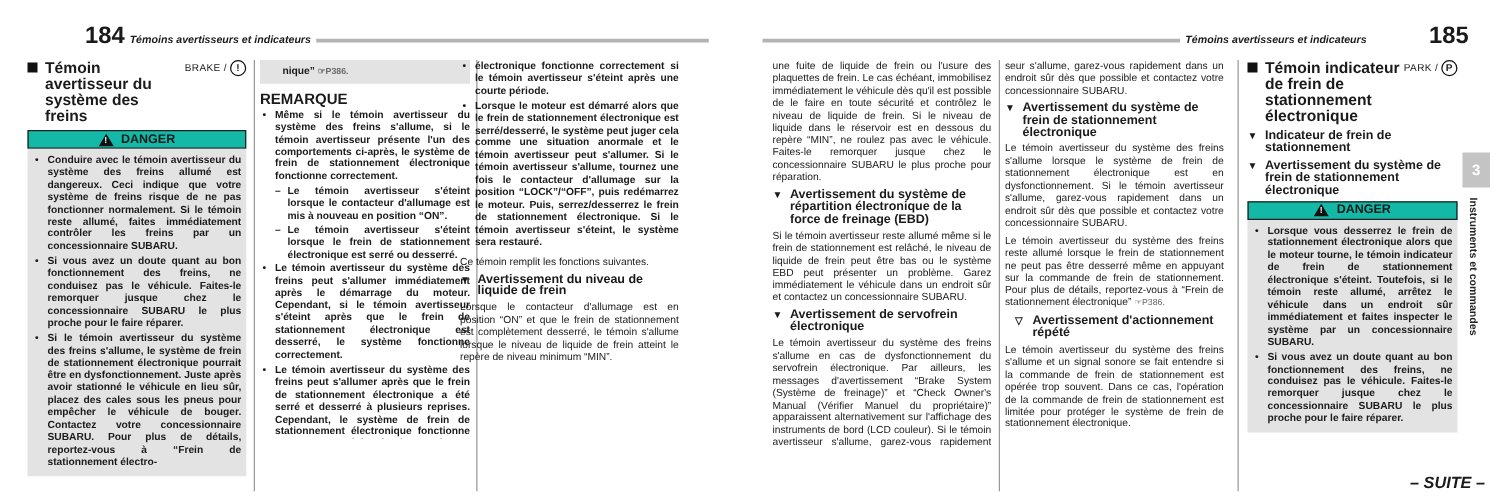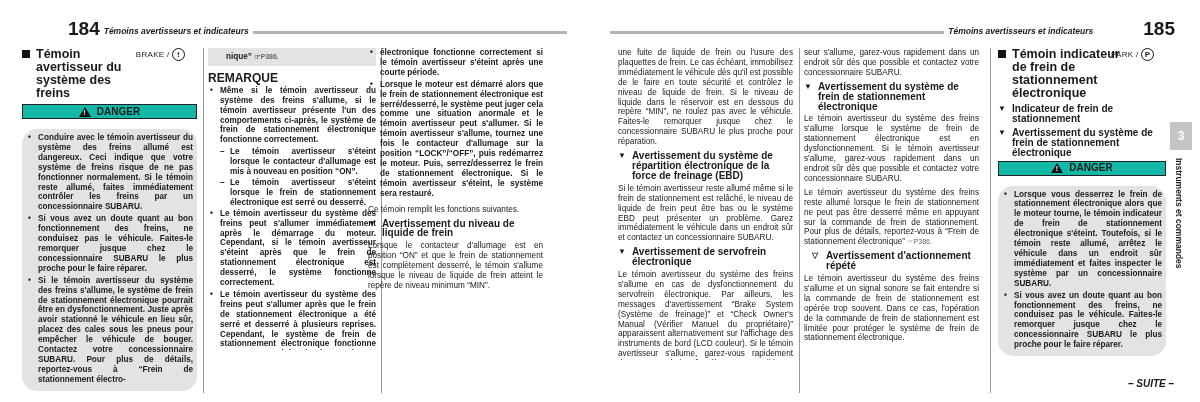--- a/index.html
+++ b/index.html
@@ -14,45 +14,45 @@
   .hdr-right { left:0; width:565px; justify-content:flex-end; }
   .pnum { font-size:19px; font-weight:bold; line-height:14px;margin-left:46px; }
   .htitle { font-size:8.5px; font-style:italic; font-weight:bold; line-height:10px; padding:0 4px; }
   .rule { flex:1; height:3px; background:#b4b4b4; margin-bottom:2px; }
 
   .col { position:absolute; font-size:8.2px; line-height:9.9px; }
   .vline { position:absolute; width:1px; background:#999; }
 
   .sec-title { font-weight:bold; font-size:12.5px; line-height:13px; position:relative; padding-left:14px; margin-bottom:4px; }
   .sec-title .sq { position:absolute; left:0; top:2px; width:8px; height:8px; background:#111; }
-  .sym { position:absolute; right:12px; top:0; font-size:8px; font-weight:normal; letter-spacing:0.3px; }
+  .sym { position:absolute; right:0; top:0; font-size:8px; font-weight:normal; letter-spacing:0.3px; }
   .circle-sym { display:inline-block; width:11px; height:11px; border:1.3px solid #111; border-radius:50%; font-size:8px; text-align:center; line-height:11px; font-weight:bold; vertical-align:middle; }
 
   .danger-head { border:1.3px solid #222; background:#14b8a6; height:13px; display:flex; align-items:center; justify-content:center; font-weight:bold; font-size:10px; margin-top:3px; }
   .tri { width:0; height:0; border-left:6px solid transparent; border-right:6px solid transparent; border-bottom:10px solid #111; margin-right:6px; position:relative; }
   .tri::after { content:"!"; position:absolute; left:-1.5px; top:1px; font-size:7px; color:#fff; font-weight:bold; }
-  .danger-body { background:#e3e3e3; padding:4px 4px 4px 4px; margin-top:10px; font-weight:bold;border-radius:15px; }
+  .danger-body { background:#e3e3e3; padding:4px 4px 4px 4px; margin-top:0; font-weight:bold; }
   .grey-cont { background:#e3e3e3; padding:4px 6px; font-weight:bold; }
 
   .bl { position:relative; padding-left:12px; text-align:justify; margin-bottom:2px; }
   .bl::before { content:"•"; position:absolute; left:2px; top:0; }
   .dl { position:relative; padding-left:22px; text-align:justify; margin-bottom:1px; }
   .dl::before { content:"–"; position:absolute; left:12px; top:0; }
   .para { text-align:justify; margin-bottom:4px; }
   .bold { font-weight:bold; }
   .remarque { font-size:12px; font-weight:bold; margin:8px 0 2px; }
   .sub { position:relative; padding-left:14px; font-weight:bold; font-size:10px; margin:4px 0 3px; }
   .sub::before { content:"▼"; position:absolute; left:0; top:0; font-size:8px; }
   .sub.hollow::before { content:"▽"; left:8px; }
   .sub.hollow { padding-left:22px; }
   .xref { font-size:7px; color:#666; }
 
   .tab { position:absolute; left:1170px; top:122px; width:22px; height:28px; background:#c4c4c4; color:#fff; font-weight:bold; font-size:12px; display:flex; align-items:center; justify-content:center; }
   .vtext { position:absolute; left:1174px; top:158px; writing-mode:vertical-rl; font-size:8.5px; font-weight:bold; color:#222; }
-  .suite { position:absolute; left:1128px; top:378px; font-size:10px; font-style:italic; font-weight:bold; }
+  .suite { position:absolute; left:1128px; top:378px; font-size:13px; font-style:italic; font-weight:bold; }
 </style>
 </head>
 <body>
 
 <div class="page page-left">
   <div class="hdr hdr-left">
     <span class="pnum">184</span>
     <span class="htitle">Témoins avertisseurs et indicateurs</span>
     <span class="rule"></span>
   </div>

